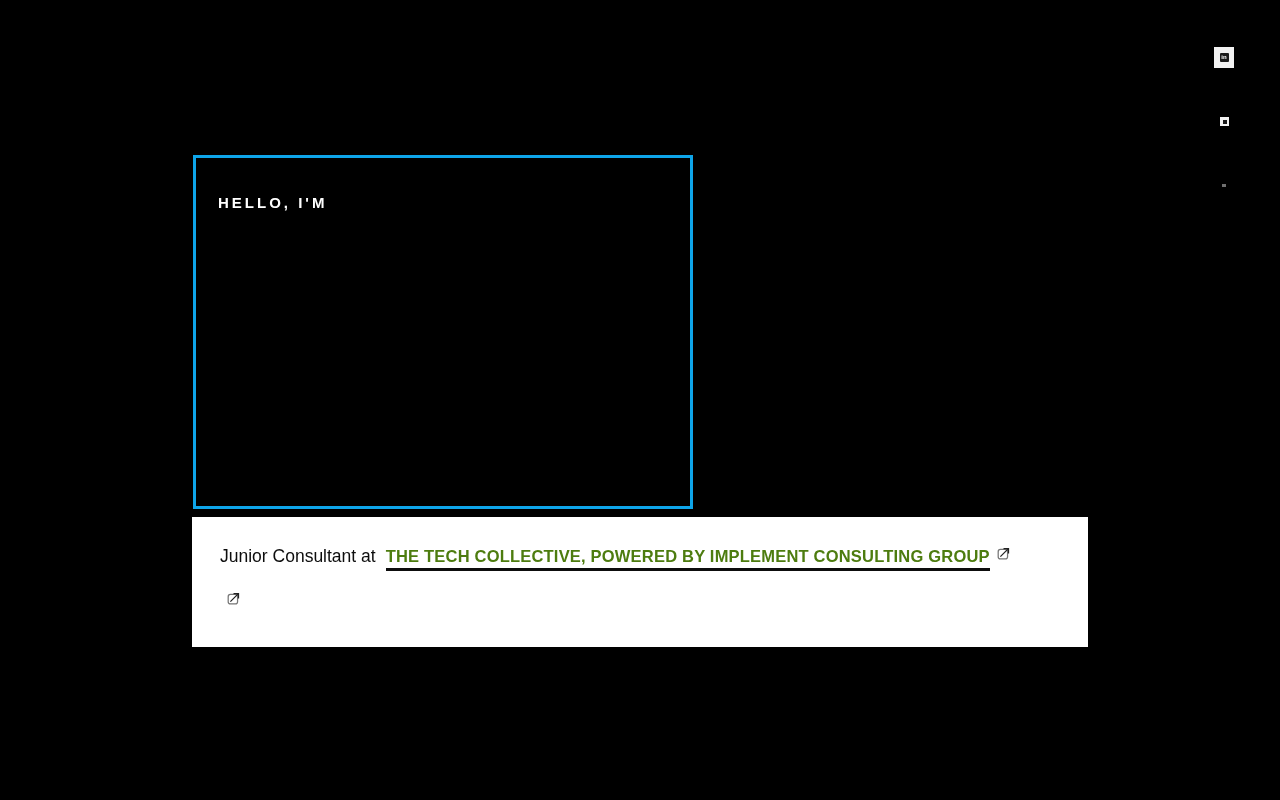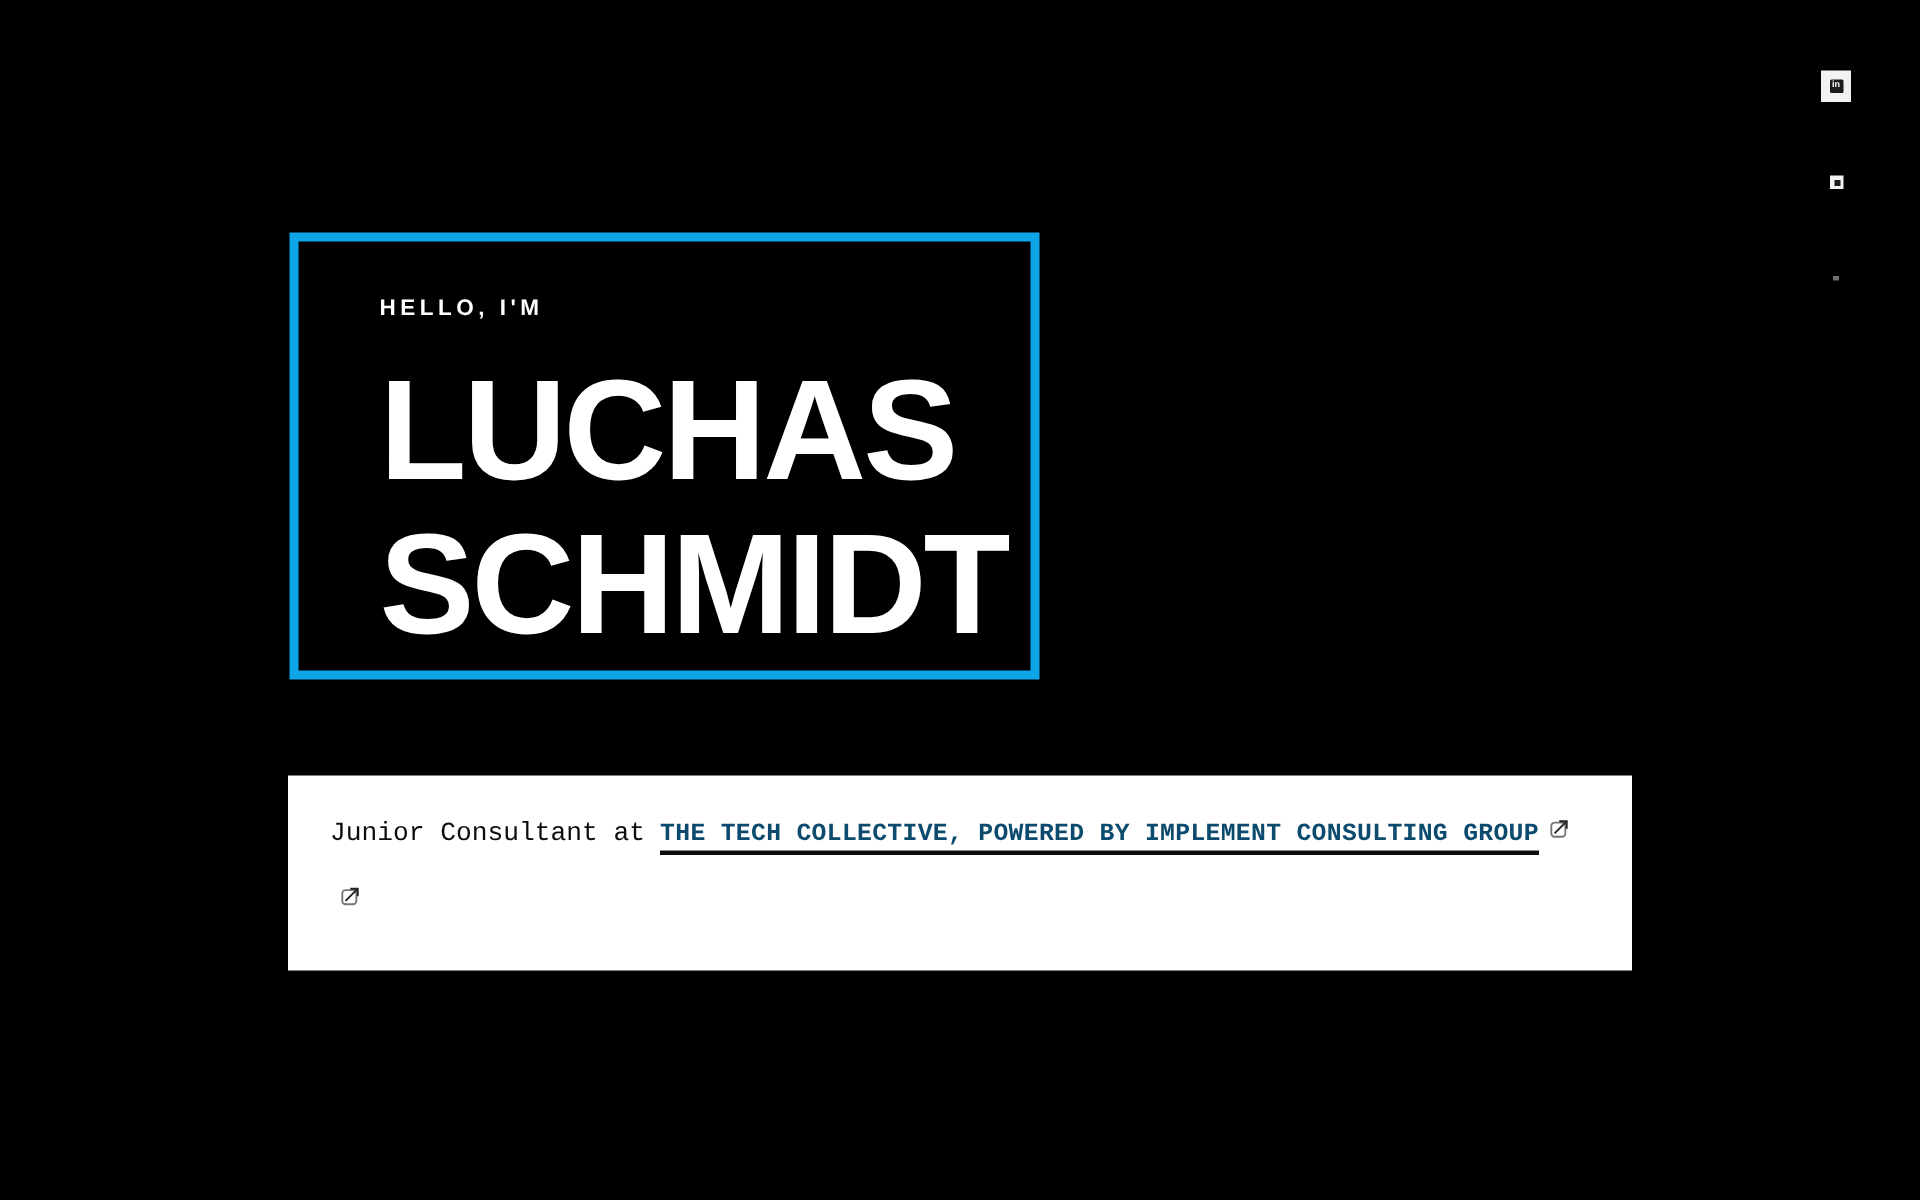--- a/index.html
+++ b/index.html
@@ -17,24 +17,24 @@
     height: 800px;
     background: #000000;
   }
 
   
   .title-box {
     position: absolute;
     left: 193px;
     top: 155px;
     width: 500px;
-    height: 298px;
-    border: 6px solid #0ea5e9;
+    height: 354px;
+    border: 3px solid #0ea5e9;
     box-sizing: border-box;
-    padding: 30px 0 0 54px;
+    padding: 30px 0 0 22px;
     color: #ffffff;
   }
   .greeting {
     font-size: 15px;
     font-weight: 700;
     letter-spacing: 3px;
     color: #ffffff;
     margin-top: 6px;
   }
   .name-heading {
@@ -51,37 +51,36 @@
   .info-box {
     position: absolute;
     left: 192px;
     top: 517px;
     width: 896px;
     height: 130px;
     background: #ffffff;
     box-sizing: border-box;
     padding: 29px 0 0 28px;
     color: #0d0d0d;
-    font-family: Liberation Mono, monospace;
   }
   .info-line {
     display: flex;
     align-items: baseline;
     white-space: nowrap;
     font-size: 17.5px;
     height: 24px;
     margin-bottom: 21px;
   }
   .info-prefix { color: #0d0d0d; }
   .info-link {
     margin-left: 10px;
     font-size: 16.5px;
     font-weight: 700;
     letter-spacing: 0.2px;
-    color: #0c4a6e;
+    color: #4d7c0f;
     text-decoration: none;
     border-bottom: 3px solid #0d0d0d;
     padding-bottom: 2px;
     cursor: pointer;
   }
   .ext-icon {
     margin-left: 6px;
     align-self: center;
     position: relative;
     top: -3px;
@@ -126,24 +125,20 @@
     background: #6f6f6f;
   }
 </style>
 </head>
 <body>
 
 <div class="stage">
 
   <div class="title-box">
     <div class="greeting">HELLO, I'M</div>
-    <h1 class="name-heading" style="margin:22px 0 0 0;">
-      <span class="name-line">LUCHAS</span>
-      <span class="name-line">SCHMIDT</span>
-    </h1>
   </div>
 
   <div class="info-box">
 
     <div class="info-line">
       <span class="info-prefix">Junior Consultant at</span>
       <a class="info-link">THE TECH COLLECTIVE, POWERED BY IMPLEMENT CONSULTING GROUP</a>
       <span class="ext-icon">
         <svg width="15" height="15" viewBox="0 0 24 24" fill="none">
           <rect x="3.5" y="5.5" width="15" height="15" rx="3.5" stroke="#767676" stroke-width="2"></rect>

